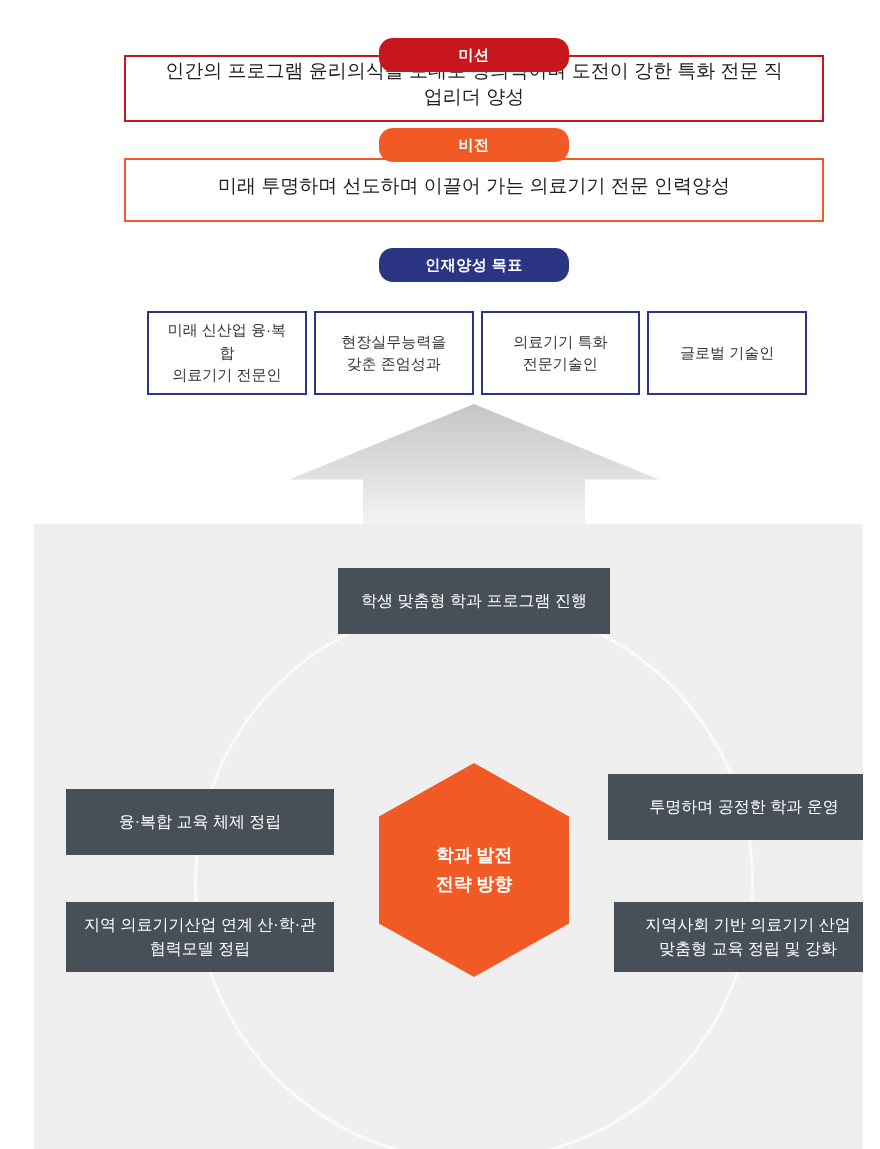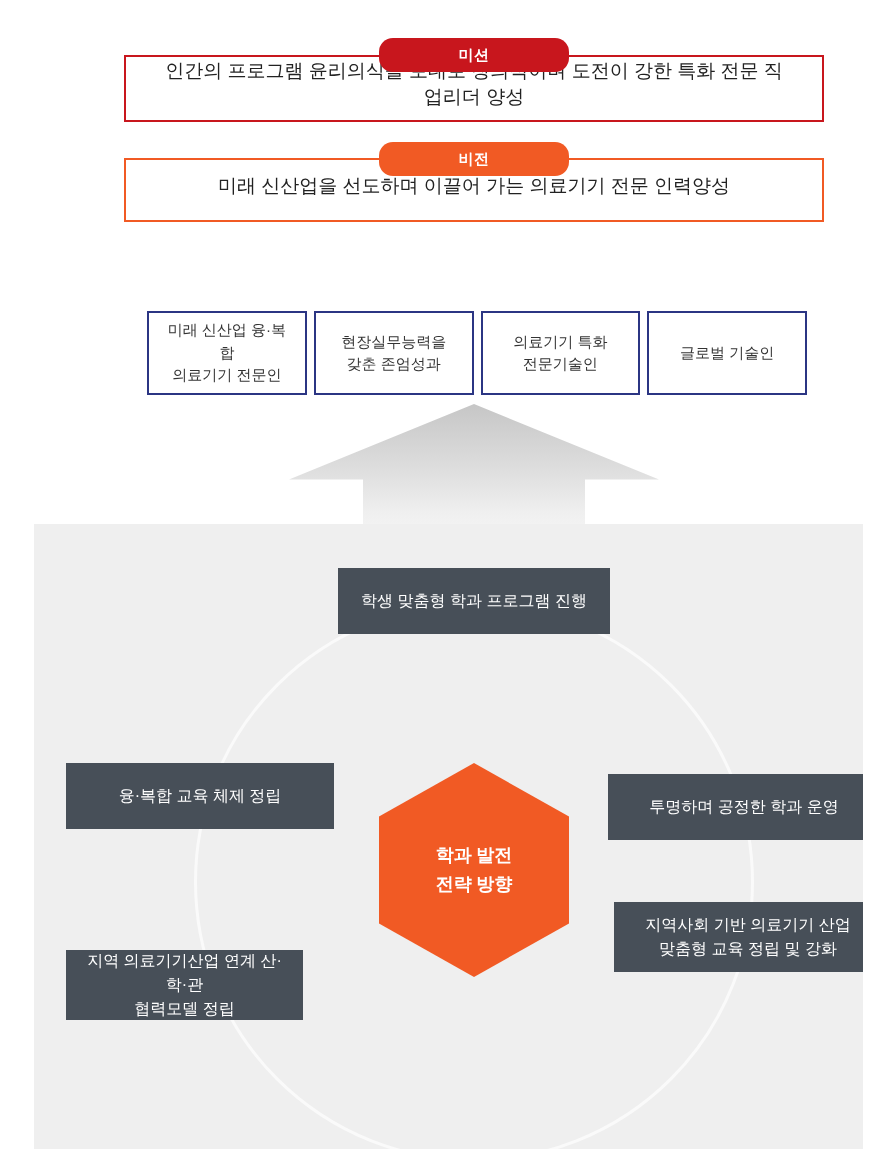--- a/index.html
+++ b/index.html
@@ -24,21 +24,21 @@
     color: #ffffff;
     font-size: 15px;
     font-weight: bold;
     display: flex;
     align-items: center;
     justify-content: center;
     z-index: 3;
     letter-spacing: 0.5px;
   }
   .badge-mission { top: 4px;   background: #c8161d; }
-  .badge-vision  { top: 108px; background: #f15a24; text-align: right; }
+  .badge-vision  { top: 94px; background: #f15a24; text-align: right; }
   .badge-goals   { top: 214px; background: #2b3583; }
 
   
   .statement-box {
     position: absolute;
     left: 90px;
     right: 90px;
     background: #ffffff;
     display: flex;
     align-items: center;
@@ -113,22 +113,22 @@
     display: flex;
     align-items: center;
     justify-content: center;
     text-align: center;
     font-size: 16px;
     line-height: 1.5;
     white-space: pre-line;
     z-index: 2;
   }
   .st-top    { left: 304px; top: 44px;  width: 272px; height: 66px; }
-  .st-left-1 { left: 32px;  top: 239px; width: 268px; height: 66px; }
-  .st-left-2 { left: 32px;  top: 378px; width: 237px; height: 70px; margin-top: 48px; }
+  .st-left-1 { left: 32px;  top: 265px; width: 268px; height: 66px; }
+  .st-left-2 { left: 32px;  top: 378px; width: 268px; height: 70px; }
   .st-right-1{ left: 574px; top: 250px; width: 272px; height: 66px; text-align: right; }
   .st-right-2{ left: 580px; top: 378px; width: 268px; height: 70px; }
 
   .hexagon {
     position: absolute;
     left: 345px;
     top: 239px;
     width: 190px;
     height: 214px;
     background: #f15a24;
@@ -151,23 +151,24 @@
 
 <div class="page">
 
   <div class="badge badge-mission">미션</div>
   <div class="statement-box box-mission">
     <span>인간의 프로그램 윤리의식을 토대로 창의적이며 도전이 강한 특화 전문 직업리더 양성</span>
   </div>
 
   <div class="badge badge-vision">비전</div>
   <div class="statement-box box-vision">
-    <span>미래 신산업을 선도하며 이끌어 가는 의료기기 전문 인력양성</span>
+    <span>미래 투명하며 선도하며 이끌어 가는 의료기기 전문 인력양성</span>
   </div>
 
+  <div class="badge badge-goals">인재양성 목표</div>
   <div class="goal-row">
     <div class="goal-box">미래 신산업 융·복합
 의료기기 전문인</div>
     <div class="goal-box">현장실무능력을
 갖춘 존엄성과</div>
     <div class="goal-box">의료기기 특화
 전문기술인</div>
     <div class="goal-box">글로벌 기술인</div>
   </div>
 

